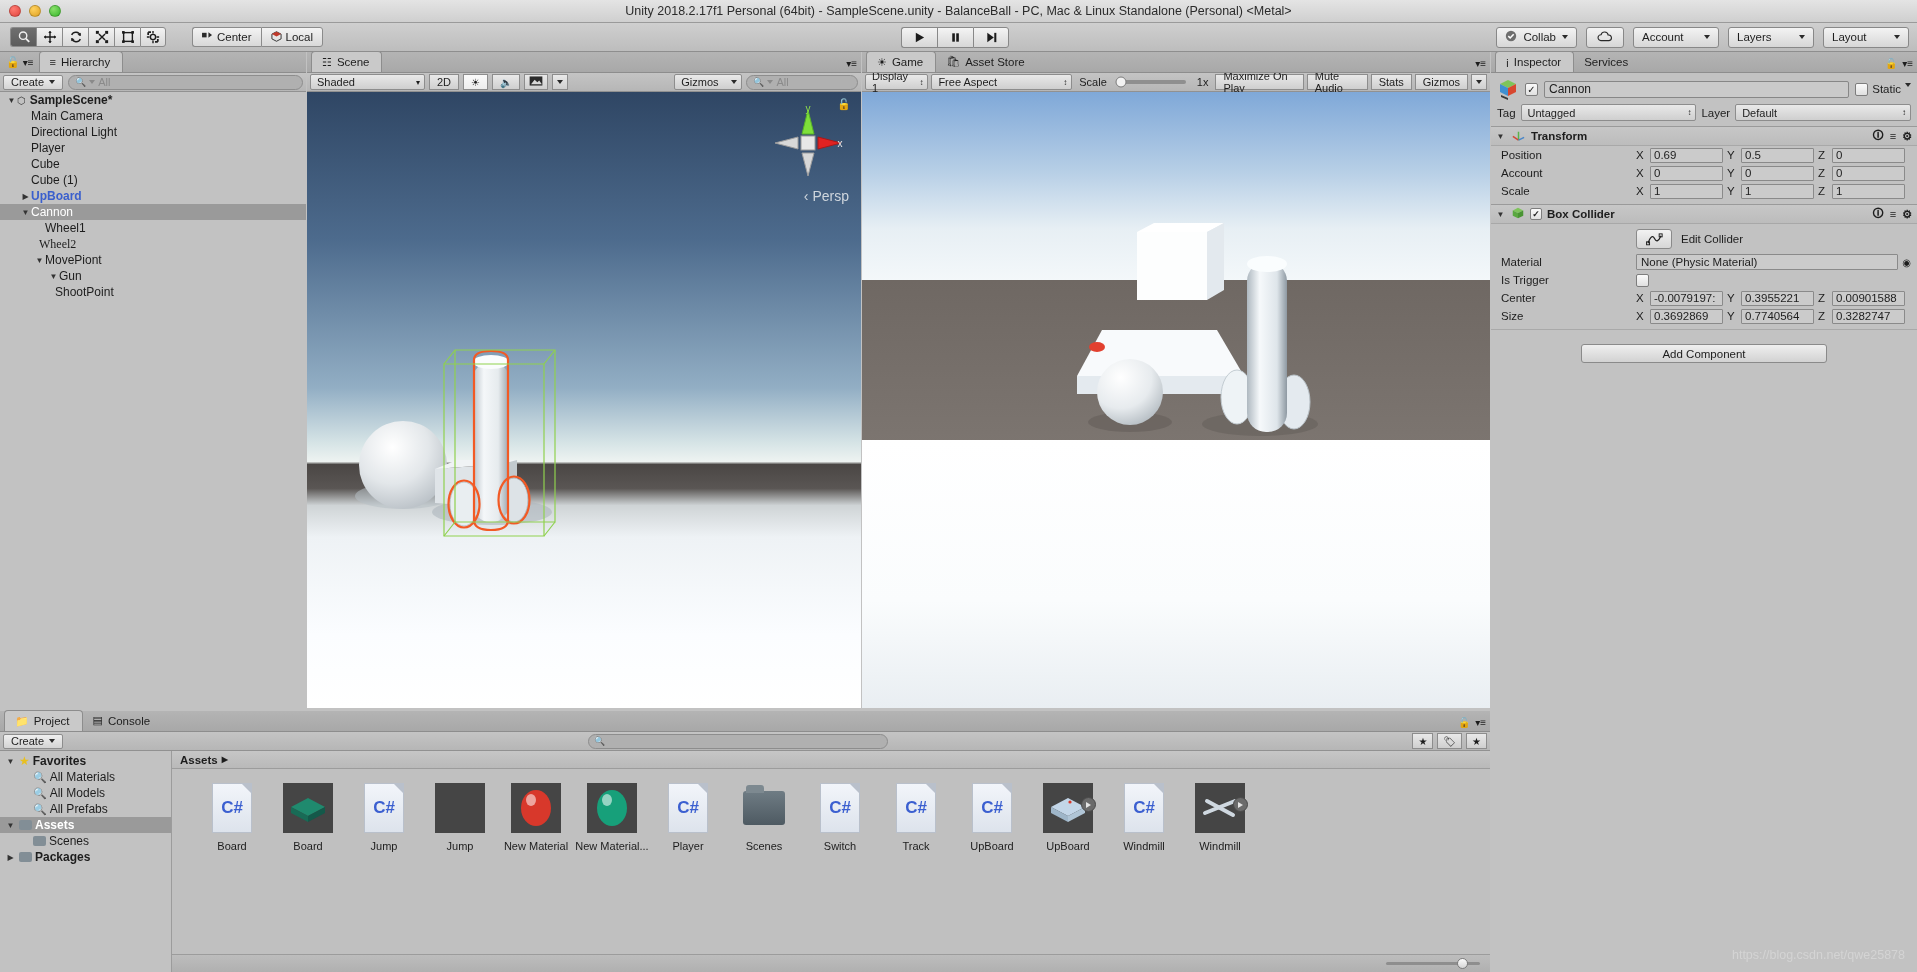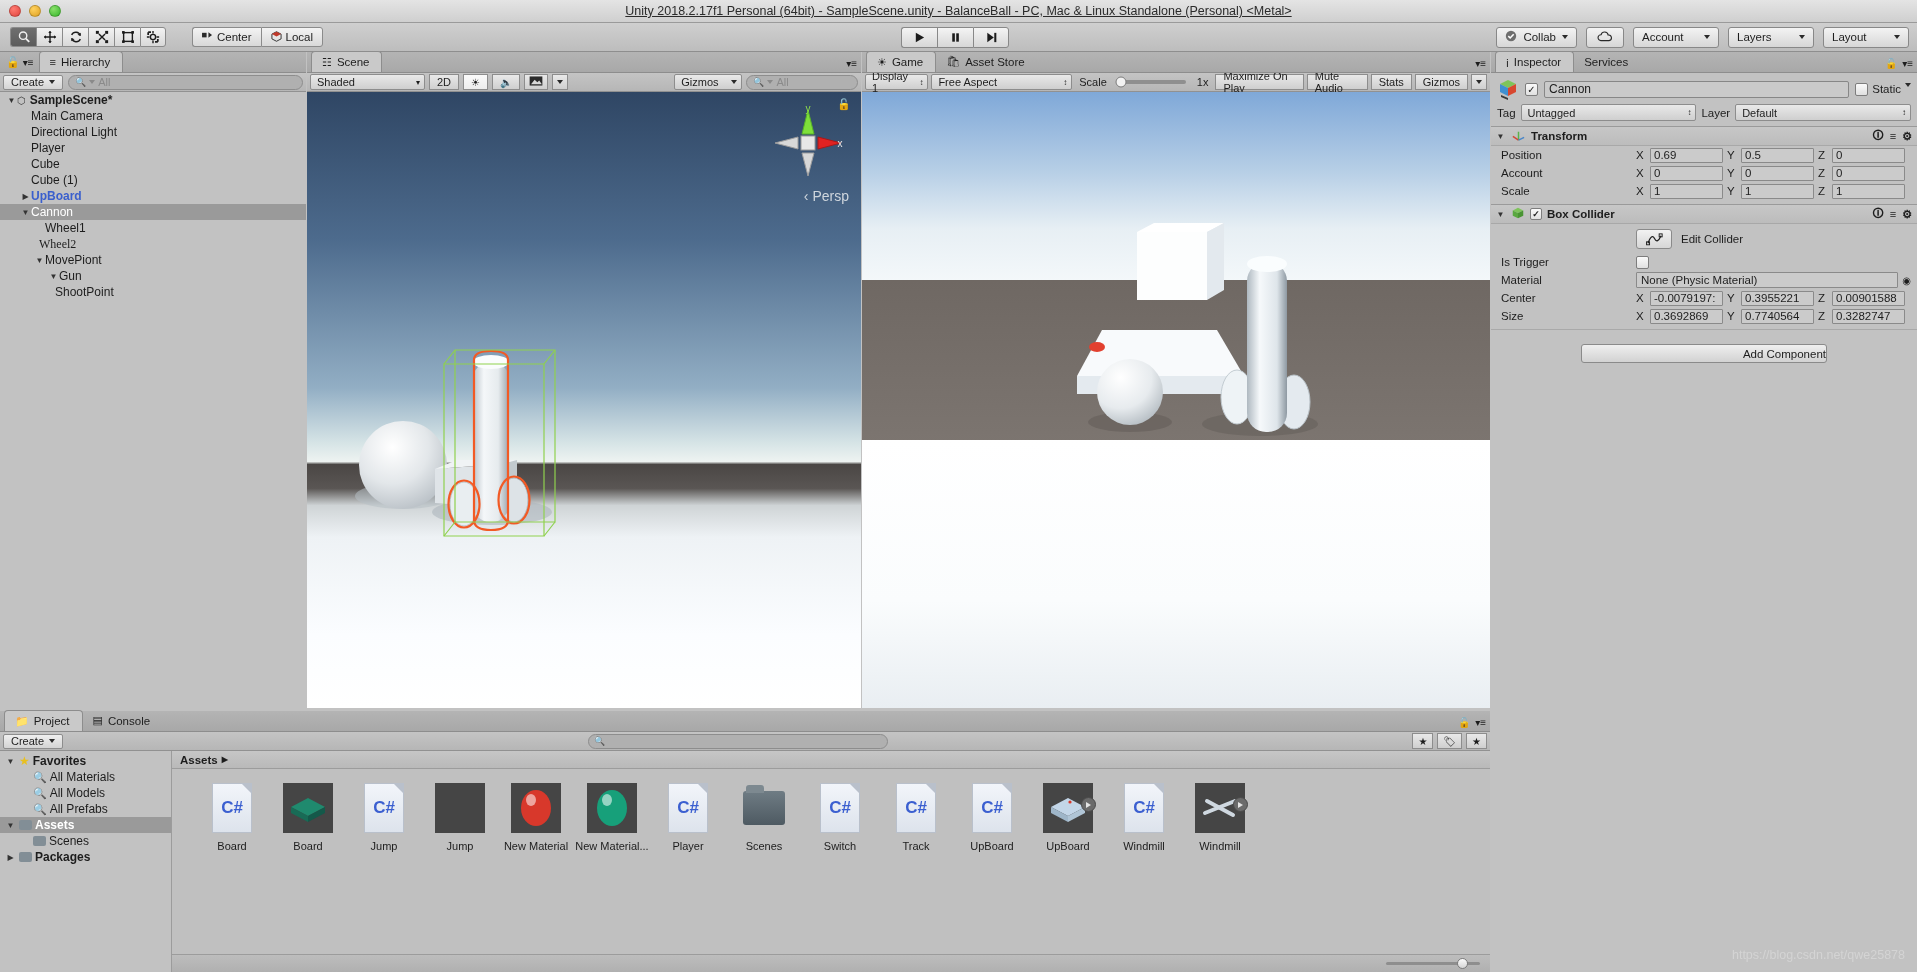--- a/index.html
+++ b/index.html
@@ -19,21 +19,21 @@
     border-bottom:1px solid #9a9a9a;
     display:flex; align-items:center;
   }
   .traffic{ display:flex; gap:8px; padding-left:9px; }
   .tl{ width:12px; height:12px; border-radius:50%; border:1px solid rgba(0,0,0,.2); }
   .tl.r{ background:radial-gradient(circle at 35% 30%, #ff7b71, #e0443e); }
   .tl.y{ background:radial-gradient(circle at 35% 30%, #ffd15e, #dea123); }
   .tl.g{ background:radial-gradient(circle at 35% 30%, #8ae06a, #35b62b); }
   .wintitle{
     position:absolute; left:0; right:0; text-align:center;
-    font-size:12.5px; color:#2b2b2b; pointer-events:none;text-decoration:underline;
+    font-size:12.5px; color:#2b2b2b; pointer-events:none;
   }
 
   
   .maintoolbar{
     position:absolute; left:0; top:23px; width:1917px; height:29px;
     background:linear-gradient(#cfcfcf,#bdbdbd);
     border-bottom:1px solid #8e8e8e;
     display:flex; align-items:center;
   }
   .btngrp{ display:flex; margin-left:10px; }
@@ -165,21 +165,21 @@
   .axl{ width:14px; text-align:left; font-size:11.5px; flex:none; }
   .nfield{ flex:1; height:15px; background:#cbcbcb; border:1px solid #8a8a8a; border-radius:1px;
      font-size:11.5px; padding:0 3px; display:flex; align-items:center; margin-right:4px; overflow:hidden; white-space:nowrap; }
   .objfield{ flex:1; height:16px; background:#cbcbcb; border:1px solid #8a8a8a; border-radius:1px;
      font-size:11.5px; padding:0 4px; display:flex; align-items:center; margin-right:4px; }
   .editcol{ height:20px; display:flex; align-items:center; padding-left:145px; gap:9px; margin:5px 0 4px 0; }
   .ecbtn{ width:36px; height:20px; background:linear-gradient(#f2f2f2,#d6d6d6); border:1px solid #8a8a8a; border-radius:3px;
      display:flex; align-items:center; justify-content:center; cursor:pointer; }
   .addcomp{ margin:14px auto 0 auto; width:246px; height:19px;
      background:linear-gradient(#efefef,#d2d2d2); border:1px solid #8a8a8a; border-radius:3px;
-     display:flex; align-items:center; justify-content:flex-end; font-size:11.5px; cursor:pointer; }
+     display:flex; align-items:center; justify-content:center; font-size:11.5px; cursor:pointer; }
   .sep{ height:1px; background:#a9a9a9; margin-top:4px; }
 
   
   #project{ left:0; top:711px; width:1490px; height:261px; }
   .projbody{ display:flex; height:calc(100% - 40px); }
   .projleft{ width:172px; background:#c2c2c2; border-right:1px solid #9c9c9c; }
   .projright{ flex:1; background:#c0c0c0; position:relative; }
   .crumb{ height:18px; background:linear-gradient(#c6c6c6,#b9b9b9); border-bottom:1px solid #9c9c9c;
      display:flex; align-items:center; padding-left:8px; font-size:11.5px; font-weight:bold; gap:4px; }
   .grid{ display:flex; flex-wrap:wrap; padding:12px 0 0 22px; gap:0; }
@@ -774,29 +774,29 @@
         <svg width="17" height="14" viewBox="0 0 18 15">
             <path d="M2 12 Q6 1 9 7 T16 4" fill="none" stroke="#1c1c1c" stroke-width="1.3"></path>
             <rect x="0.5" y="10.5" width="3.2" height="3.2" fill="none" stroke="#1c1c1c"></rect>
             <rect x="14" y="2" width="3.2" height="3.2" fill="none" stroke="#1c1c1c"></rect>
           </svg>
       </span>
       <span style="font-size:11.5px;">Edit Collider</span>
     </div>
 
     <div class="prow">
-      <span class="plabel">Is Trigger</span>
-      <span class="chk"></span>
-    </div>
-    <div class="prow">
       <span class="plabel">Material</span>
       <span class="objfield">
         <span>None (Physic Material)</span>
       </span>
       <span style="font-size:10px;margin-right:6px;">◉</span>
+    </div>
+    <div class="prow">
+      <span class="plabel">Is Trigger</span>
+      <span class="chk"></span>
     </div>
     <div id="collider-rows">
         <div class="prow">
           <span class="plabel">Center</span>
           <span class="vec">
             <span class="axl">X</span>
             <span class="nfield">-0.0079197:</span>
             <span class="axl">Y</span>
             <span class="nfield">0.3955221</span>
             <span class="axl">Z</span>

